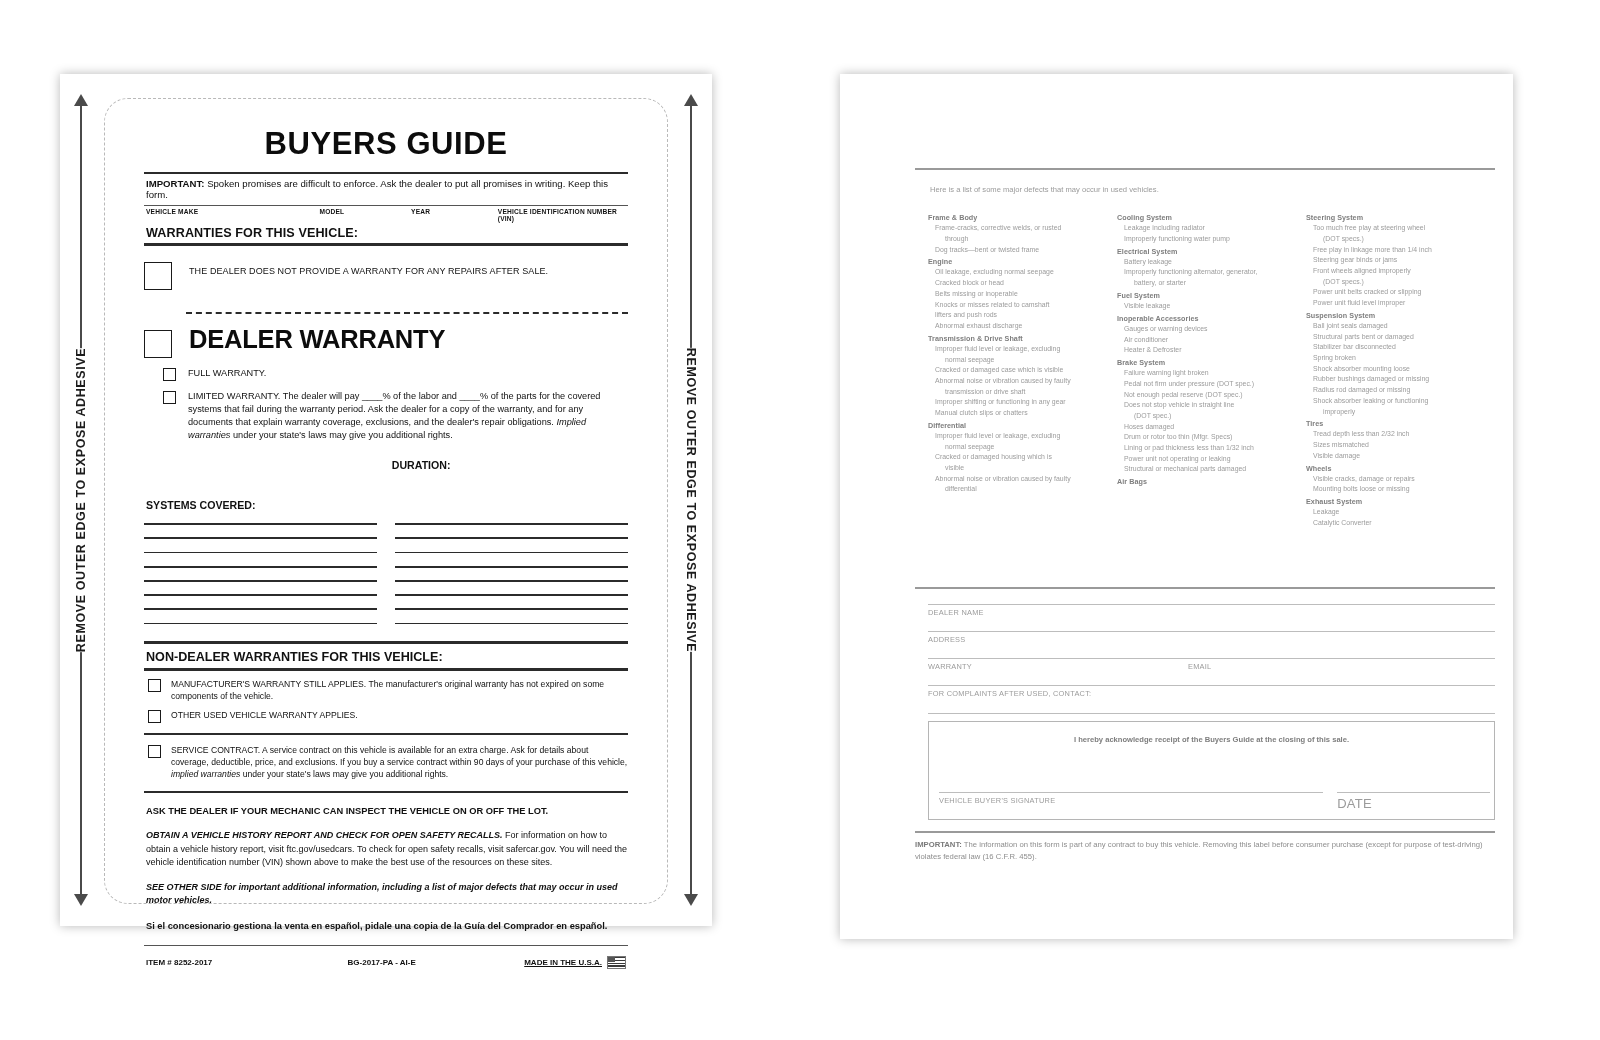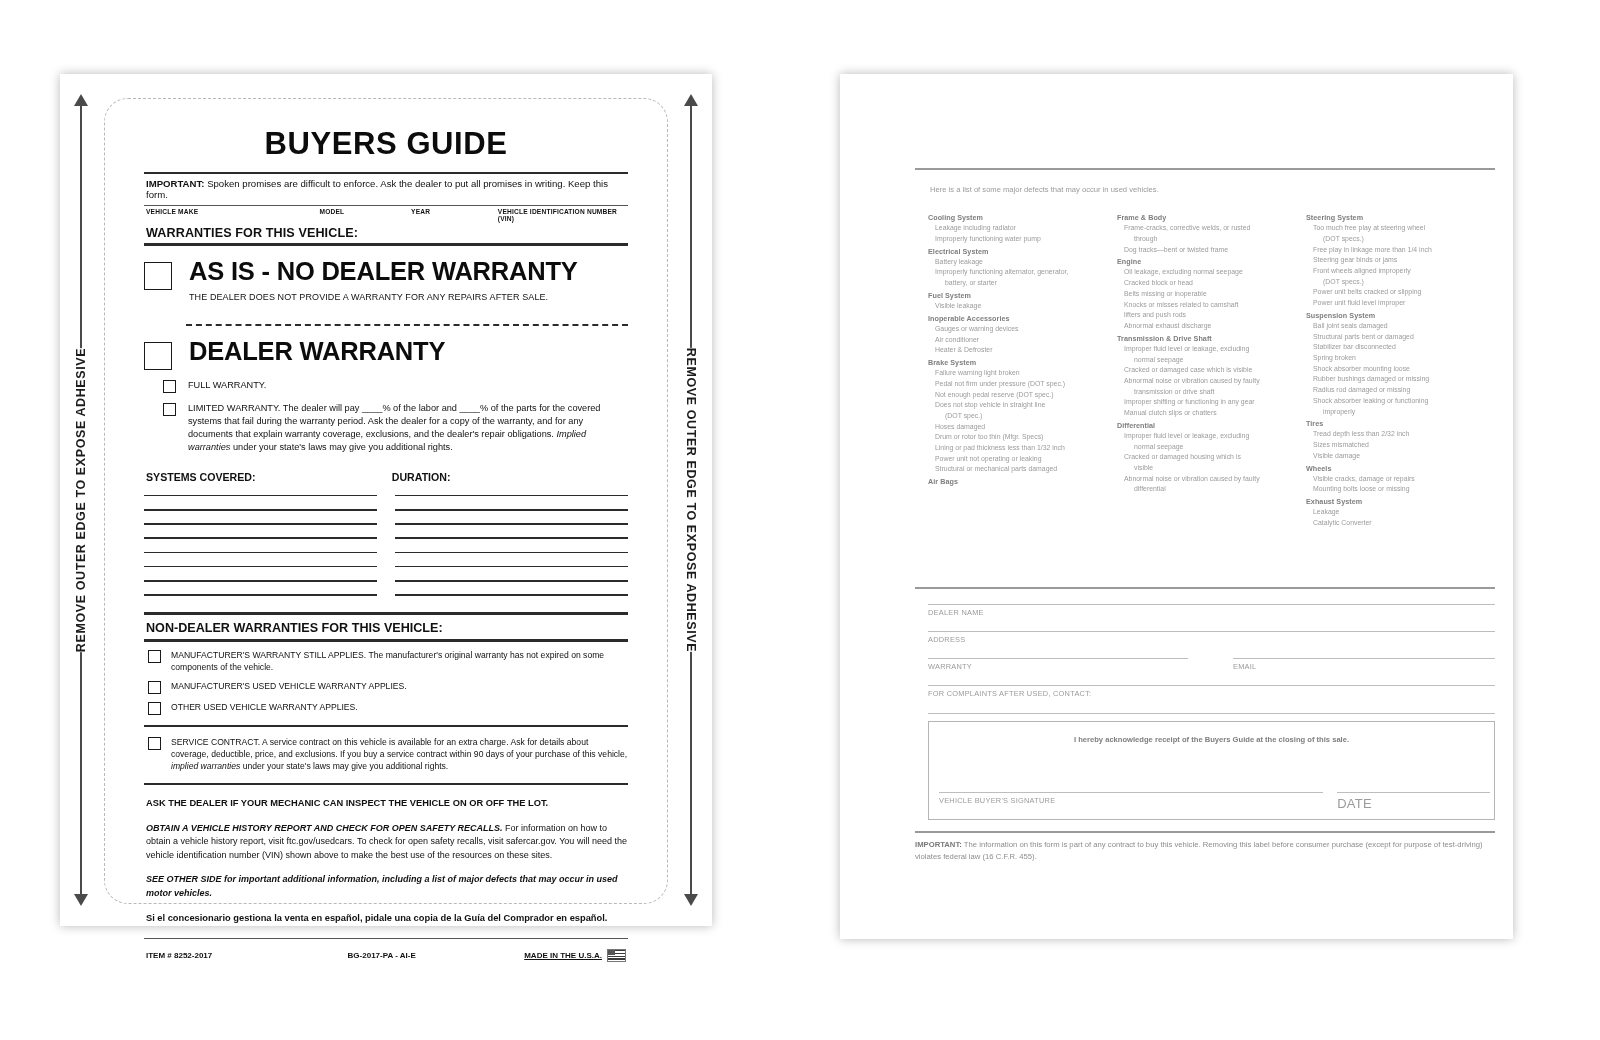--- a/index.html
+++ b/index.html
@@ -70,21 +70,21 @@
   .bigopt .sub{font-size:9px;margin-top:7px;letter-spacing:.1px;}
 
   .dashsep{border-top:2px dashed #2b2b2b;margin:22px 0 6px 42px;}
 
   .subopt{display:flex;align-items:flex-start;margin-top:9px;padding-left:19px;}
   .subopt .box.sm{margin-top:1px;flex:none;}
   .subopt .t{margin-left:12px;font-size:9.2px;line-height:1.42;}
   .subopt .t i{font-style:italic;}
 
   .colheads{display:flex;font-size:10.6px;font-weight:bold;margin-top:17px;padding-left:2px;}
-  .colheads .c1{width:51%;}
+  .colheads .c1{width:51%;margin-top:40px;}
   .linecols{display:flex;gap:18px;margin-top:12px;}
   .linecol{flex:1;}
   .blankline{height:1.7px;background:#2b2b2b;margin-bottom:12.5px;}
 
   .nd-head{font-size:12.6px;font-weight:bold;padding:6px 0 4px 2px;}
   .nd-item{display:flex;align-items:flex-start;margin-top:7px;padding-left:4px;}
   .nd-item .box.sm{margin-top:1px;flex:none;}
   .nd-item .t{margin-left:10px;font-size:8.6px;line-height:1.4;}
   .para{font-size:8.6px;line-height:1.45;margin-top:11px;padding-left:4px;}
   .bold-para{font-size:9.3px;font-weight:bold;line-height:1.45;margin-top:12px;padding-left:2px;}
@@ -164,21 +164,20 @@
       <span>MODEL</span>
       <span>YEAR</span>
       <span>VEHICLE IDENTIFICATION NUMBER (VIN)</span>
     </div>
     <div class="secthead">WARRANTIES FOR THIS VEHICLE:</div>
     <div class="rule h3"></div>
 
     <div class="bigopt">
       <span class="box big"></span>
       <div class="txt">
-        <div class="hdr">AS IS - NO DEALER WARRANTY</div>
         <div class="sub">THE DEALER DOES NOT PROVIDE A WARRANTY FOR ANY REPAIRS AFTER SALE.</div>
       </div>
     </div>
 
     <div class="dashsep"></div>
 
     <div class="bigopt">
       <span class="box big"></span>
       <div class="txt">
         <div class="hdr">DEALER WARRANTY</div>
@@ -226,24 +225,20 @@
     </div>
 
     <div class="rule h3" style="margin-top:4px"></div>
     <div class="nd-head">NON-DEALER WARRANTIES FOR THIS VEHICLE:</div>
     <div class="rule h3"></div>
 
     <div id="non-dealer-items">
         <div class="nd-item">
           <span class="box sm"></span>
           <div class="t">MANUFACTURER'S WARRANTY STILL APPLIES.  The manufacturer's original warranty has not expired on some components of the vehicle.</div>
-        </div>
-        <div class="nd-item">
-          <span class="box sm"></span>
-          <div class="t">MANUFACTURER'S USED VEHICLE WARRANTY APPLIES.</div>
         </div>
         <div class="nd-item">
           <span class="box sm"></span>
           <div class="t">OTHER USED VEHICLE WARRANTY APPLIES.</div>
         </div>
       </div>
 
 
     <div class="rule h2" style="margin-top:10px"></div>
 
@@ -286,20 +281,64 @@
 
 <div class="sheet" id="right-sheet">
   <div id="back-body">
 
     <div class="topline"></div>
     <div class="intro">Here is a list of some major defects that may occur in used vehicles.</div>
 
     <div class="defects" id="defects-columns">
         <div class="dcol">
           <div class="dgrp">
+            <h4>Frame &amp; Body</h4>
+            <ul>
+              <li>Frame-cracks, corrective welds, or rusted</li>
+              <li class="cont">through</li>
+              <li>Dog tracks—bent or twisted frame</li>
+            </ul>
+          </div>
+          <div class="dgrp">
+            <h4>Engine</h4>
+            <ul>
+              <li>Oil leakage, excluding normal seepage</li>
+              <li>Cracked block or head</li>
+              <li>Belts missing or inoperable</li>
+              <li>Knocks or misses related to camshaft</li>
+              <li>lifters and push rods</li>
+              <li>Abnormal exhaust discharge</li>
+            </ul>
+          </div>
+          <div class="dgrp">
+            <h4>Transmission &amp; Drive Shaft</h4>
+            <ul>
+              <li>Improper fluid level or leakage, excluding</li>
+              <li class="cont">normal seepage</li>
+              <li>Cracked or damaged case which is visible</li>
+              <li>Abnormal noise or vibration caused by faulty</li>
+              <li class="cont">transmission or drive shaft</li>
+              <li>Improper shifting or functioning in any gear</li>
+              <li>Manual clutch slips or chatters</li>
+            </ul>
+          </div>
+          <div class="dgrp">
+            <h4>Differential</h4>
+            <ul>
+              <li>Improper fluid level or leakage, excluding</li>
+              <li class="cont">normal seepage</li>
+              <li>Cracked or damaged housing which is</li>
+              <li class="cont">visible</li>
+              <li>Abnormal noise or vibration caused by faulty</li>
+              <li class="cont">differential</li>
+            </ul>
+          </div>
+        </div>
+        <div class="dcol">
+          <div class="dgrp">
             <h4>Cooling System</h4>
             <ul>
               <li>Leakage including radiator</li>
               <li>Improperly functioning water pump</li>
             </ul>
           </div>
           <div class="dgrp">
             <h4>Electrical System</h4>
             <ul>
               <li>Battery leakage</li>
@@ -335,64 +374,20 @@
               <li>Power unit not operating or leaking</li>
               <li>Structural or mechanical parts damaged</li>
             </ul>
           </div>
           <div class="dgrp">
             <h4>Air Bags</h4>
           </div>
         </div>
         <div class="dcol">
           <div class="dgrp">
-            <h4>Frame &amp; Body</h4>
-            <ul>
-              <li>Frame-cracks, corrective welds, or rusted</li>
-              <li class="cont">through</li>
-              <li>Dog tracks—bent or twisted frame</li>
-            </ul>
-          </div>
-          <div class="dgrp">
-            <h4>Engine</h4>
-            <ul>
-              <li>Oil leakage, excluding normal seepage</li>
-              <li>Cracked block or head</li>
-              <li>Belts missing or inoperable</li>
-              <li>Knocks or misses related to camshaft</li>
-              <li>lifters and push rods</li>
-              <li>Abnormal exhaust discharge</li>
-            </ul>
-          </div>
-          <div class="dgrp">
-            <h4>Transmission &amp; Drive Shaft</h4>
-            <ul>
-              <li>Improper fluid level or leakage, excluding</li>
-              <li class="cont">normal seepage</li>
-              <li>Cracked or damaged case which is visible</li>
-              <li>Abnormal noise or vibration caused by faulty</li>
-              <li class="cont">transmission or drive shaft</li>
-              <li>Improper shifting or functioning in any gear</li>
-              <li>Manual clutch slips or chatters</li>
-            </ul>
-          </div>
-          <div class="dgrp">
-            <h4>Differential</h4>
-            <ul>
-              <li>Improper fluid level or leakage, excluding</li>
-              <li class="cont">normal seepage</li>
-              <li>Cracked or damaged housing which is</li>
-              <li class="cont">visible</li>
-              <li>Abnormal noise or vibration caused by faulty</li>
-              <li class="cont">differential</li>
-            </ul>
-          </div>
-        </div>
-        <div class="dcol">
-          <div class="dgrp">
             <h4>Steering System</h4>
             <ul>
               <li>Too much free play at steering wheel</li>
               <li class="cont">(DOT specs.)</li>
               <li>Free play in linkage more than 1/4 inch</li>
               <li>Steering gear binds or jams</li>
               <li>Front wheels aligned improperly</li>
               <li class="cont">(DOT specs.)</li>
               <li>Power unit belts cracked or slipping</li>
               <li>Power unit fluid level improper</li>
@@ -441,21 +436,21 @@
 
     <div class="fieldrow" style="left:88px;right:18px;top:530px;">
       <div class="lbl">DEALER NAME</div>
     </div>
     <div class="fieldrow" style="left:88px;right:18px;top:557px;">
       <div class="lbl">ADDRESS</div>
     </div>
     <div class="fieldrow" style="left:88px;width:260px;top:584px;">
       <div class="lbl">WARRANTY</div>
     </div>
-    <div class="fieldrow" style="left:348px;right:18px;top:584px;margin-left:45px;">
+    <div class="fieldrow" style="left:348px;right:18px;top:584px;">
       <div class="lbl">EMAIL</div>
     </div>
     <div class="fieldrow" style="left:88px;right:18px;top:611px;">
       <div class="lbl">FOR COMPLAINTS AFTER USED, CONTACT:</div>
     </div>
     <div class="fieldrow" style="left:88px;right:18px;top:639px;border-top:1px solid #bdbdbd;height:0;"></div>
 
     <div class="ack">
       <div class="ackhdr">I hereby acknowledge receipt of the Buyers Guide at the closing of this sale.</div>
       <div class="sigrow">

